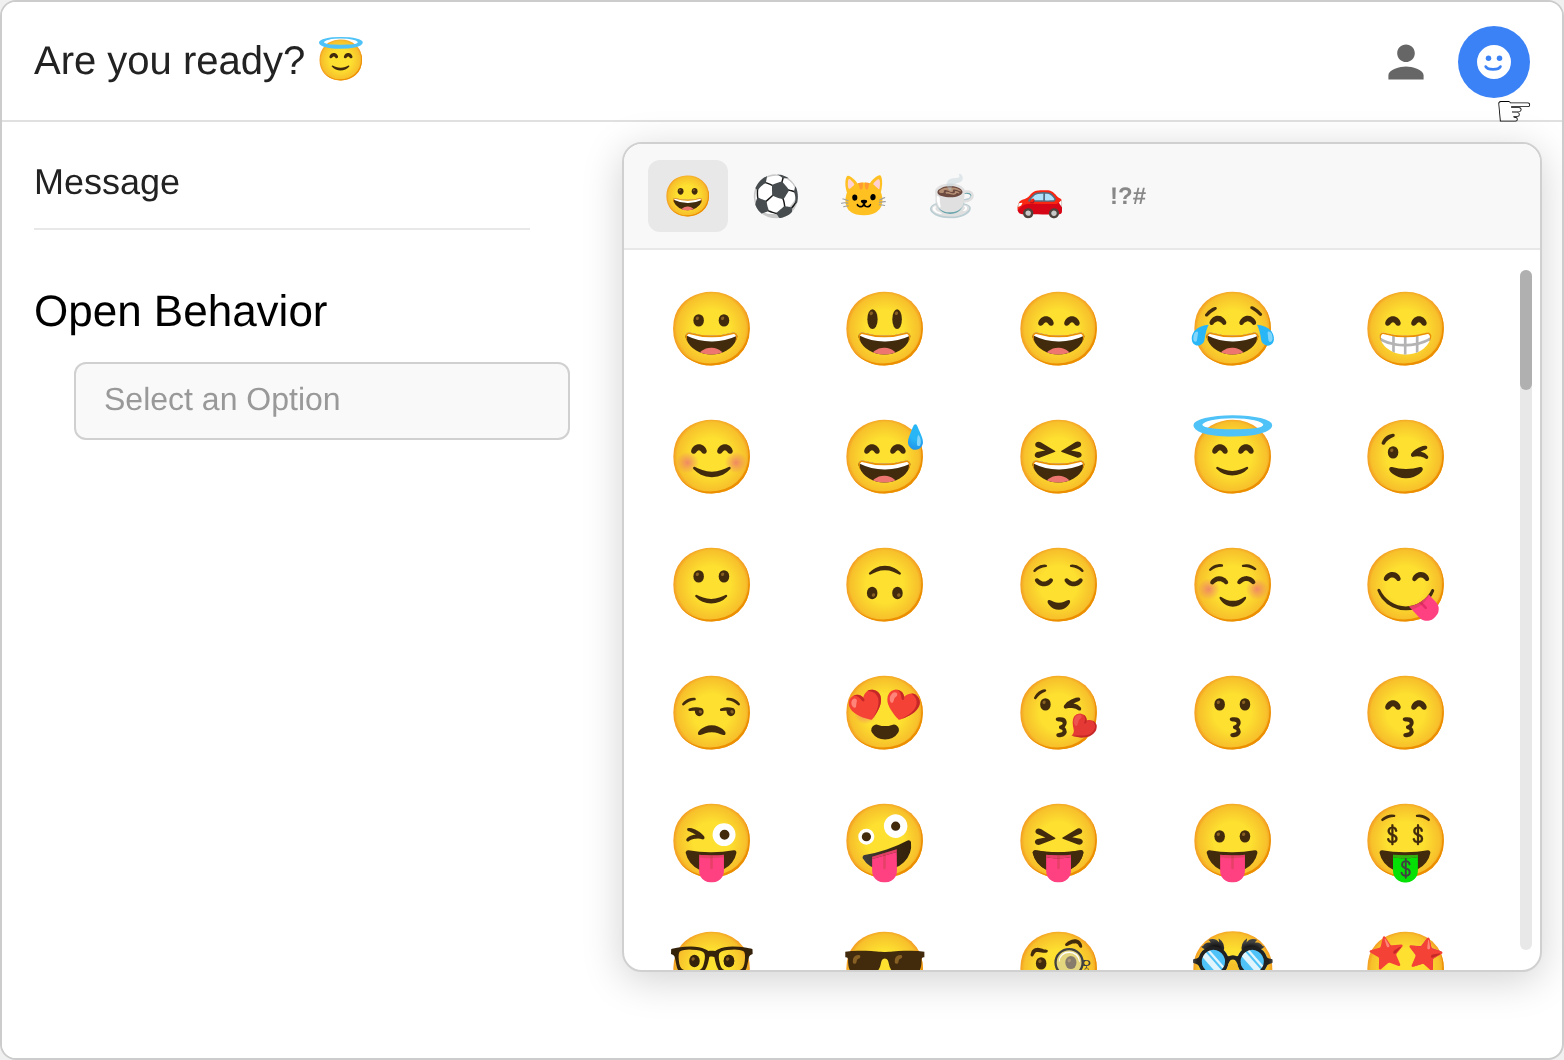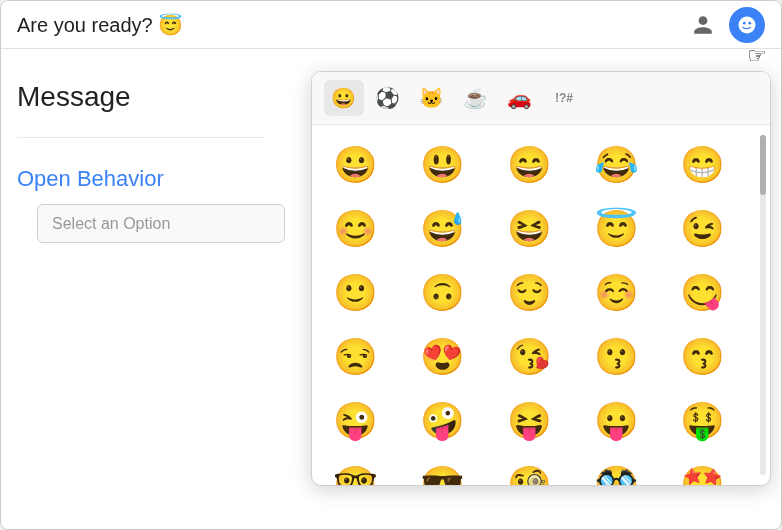--- a/index.html
+++ b/index.html
@@ -21,21 +21,21 @@
       overflow: hidden;
       position: relative;
     }
 
     
     .header-bar {
       display: flex;
       align-items: center;
       justify-content: space-between;
       padding: 0 16px;
-      height: 48px;
+      height: 60px;
       background: #ffffff;
       border-bottom: 1px solid #e0e0e0;
     }
 
     .header-title {
       font-size: 20px;
       font-weight: 500;
       color: #222;
     }
 
@@ -71,32 +71,32 @@
       position: absolute;
       top: 60px;
       left: 0;
       width: 280px;
       bottom: 0;
       background: #ffffff;
       padding: 20px 16px;
     }
 
     .section-label {
-      font-size: 28px;
+      font-size: 18px;
       font-weight: 500;
       color: #222;
       margin-bottom: 28px;
-      padding-bottom: 24px;
+      padding-bottom: 12px;
       border-bottom: 1px solid #e8e8e8;
     }
 
     .section-label-2 {
       font-size: 22px;
       font-weight: 500;
-      color: #3b82f6;
+      color: #000000;
       margin-top: 16px;
       margin-bottom: 12px;
     }
 
     .select-box {
       width: 100%;
       padding: 10px 14px;
       border: 1px solid #d0d0d0;
       border-radius: 6px;
       background: #f9f9f9;

